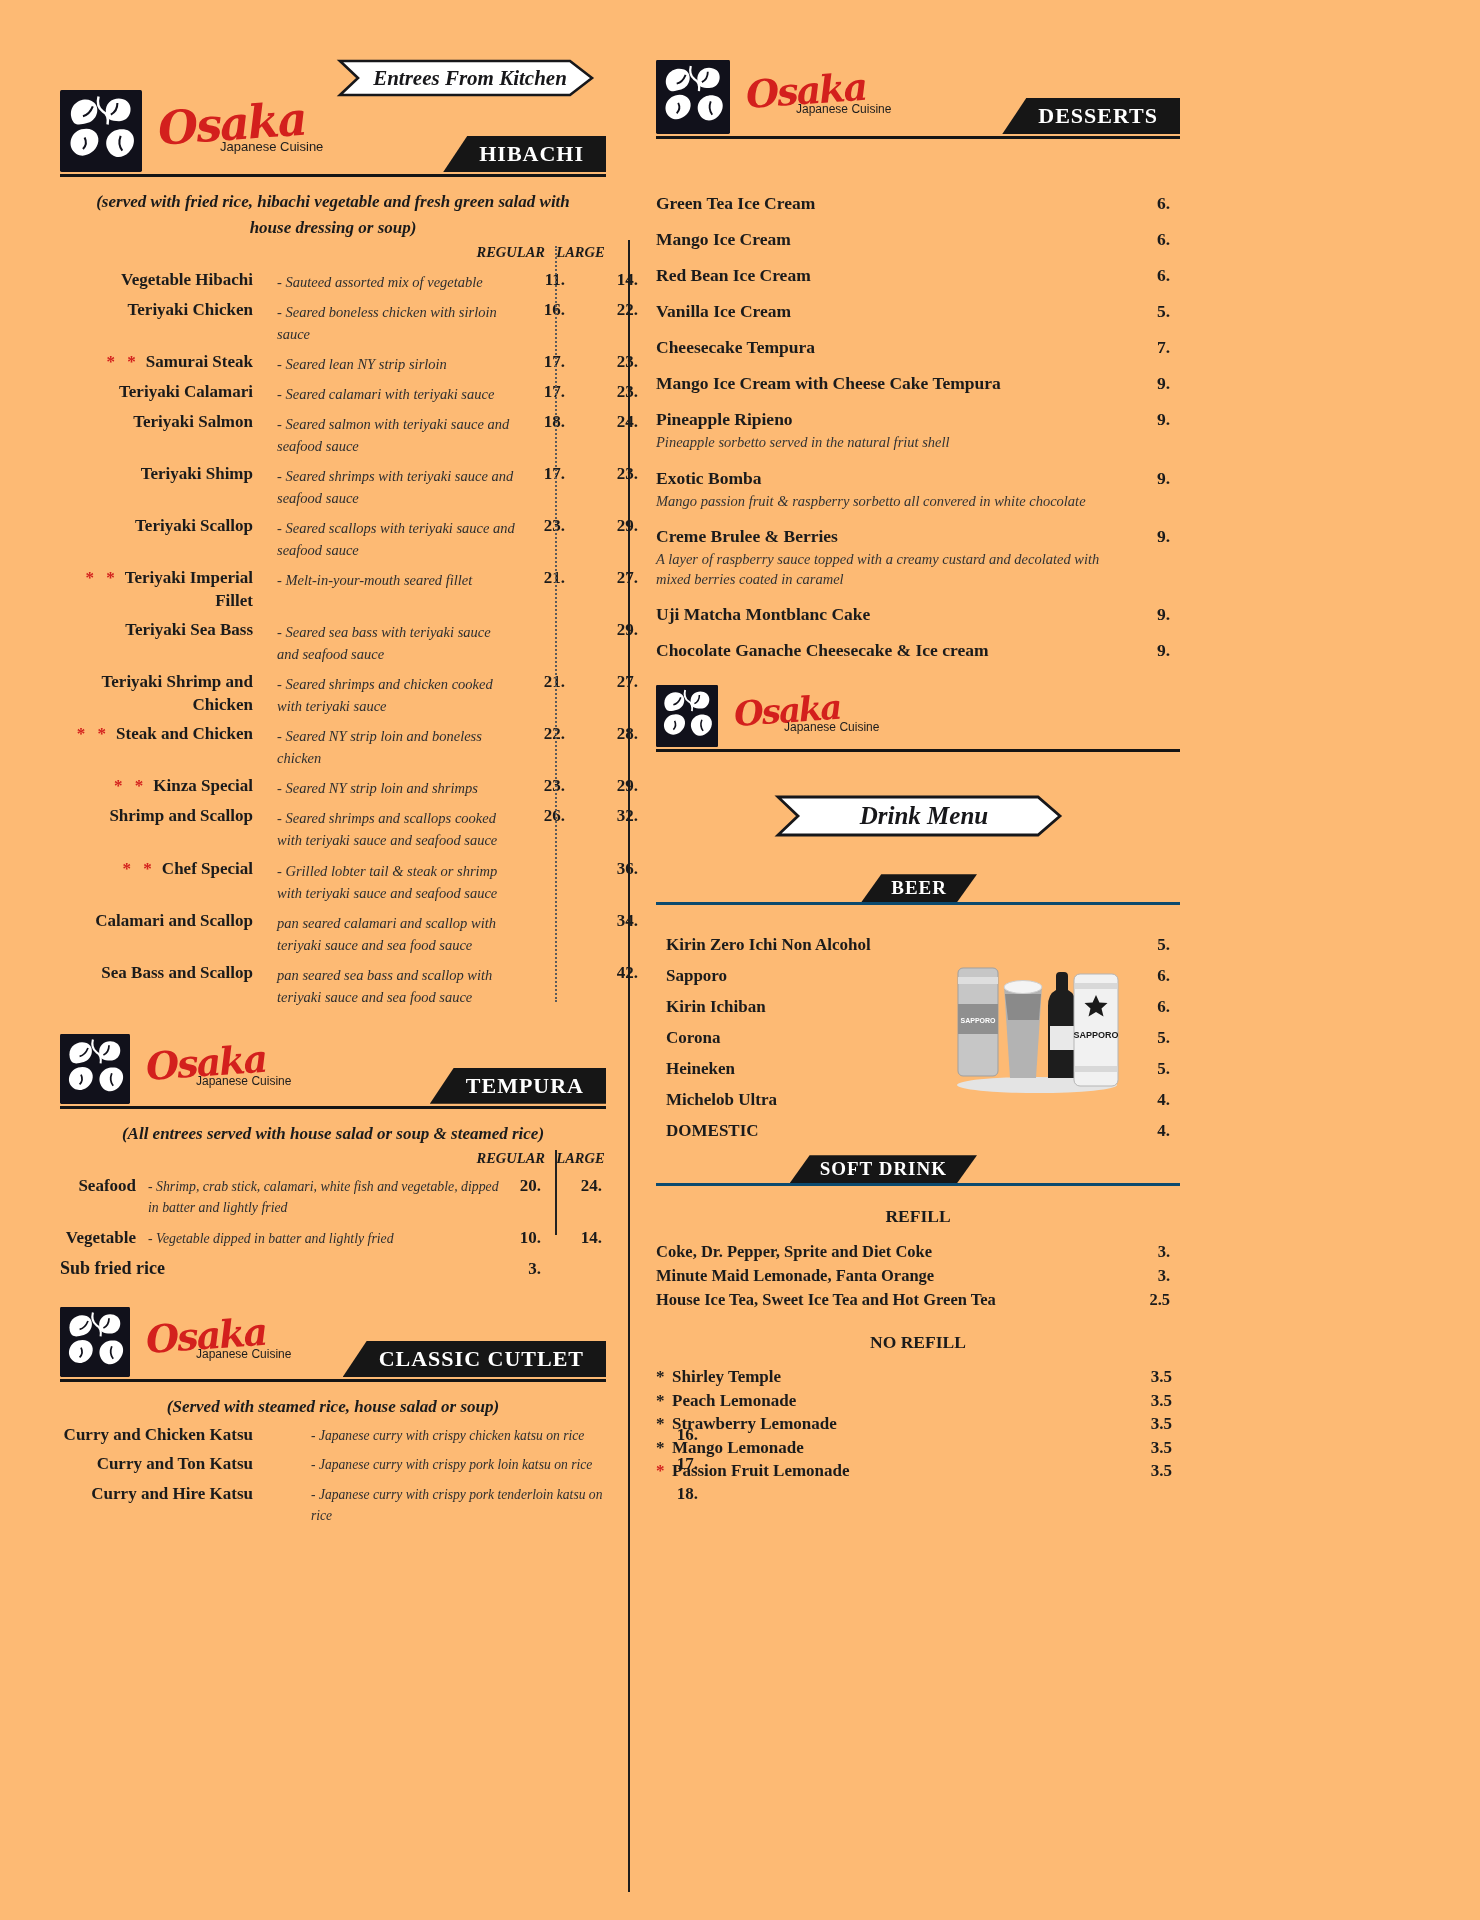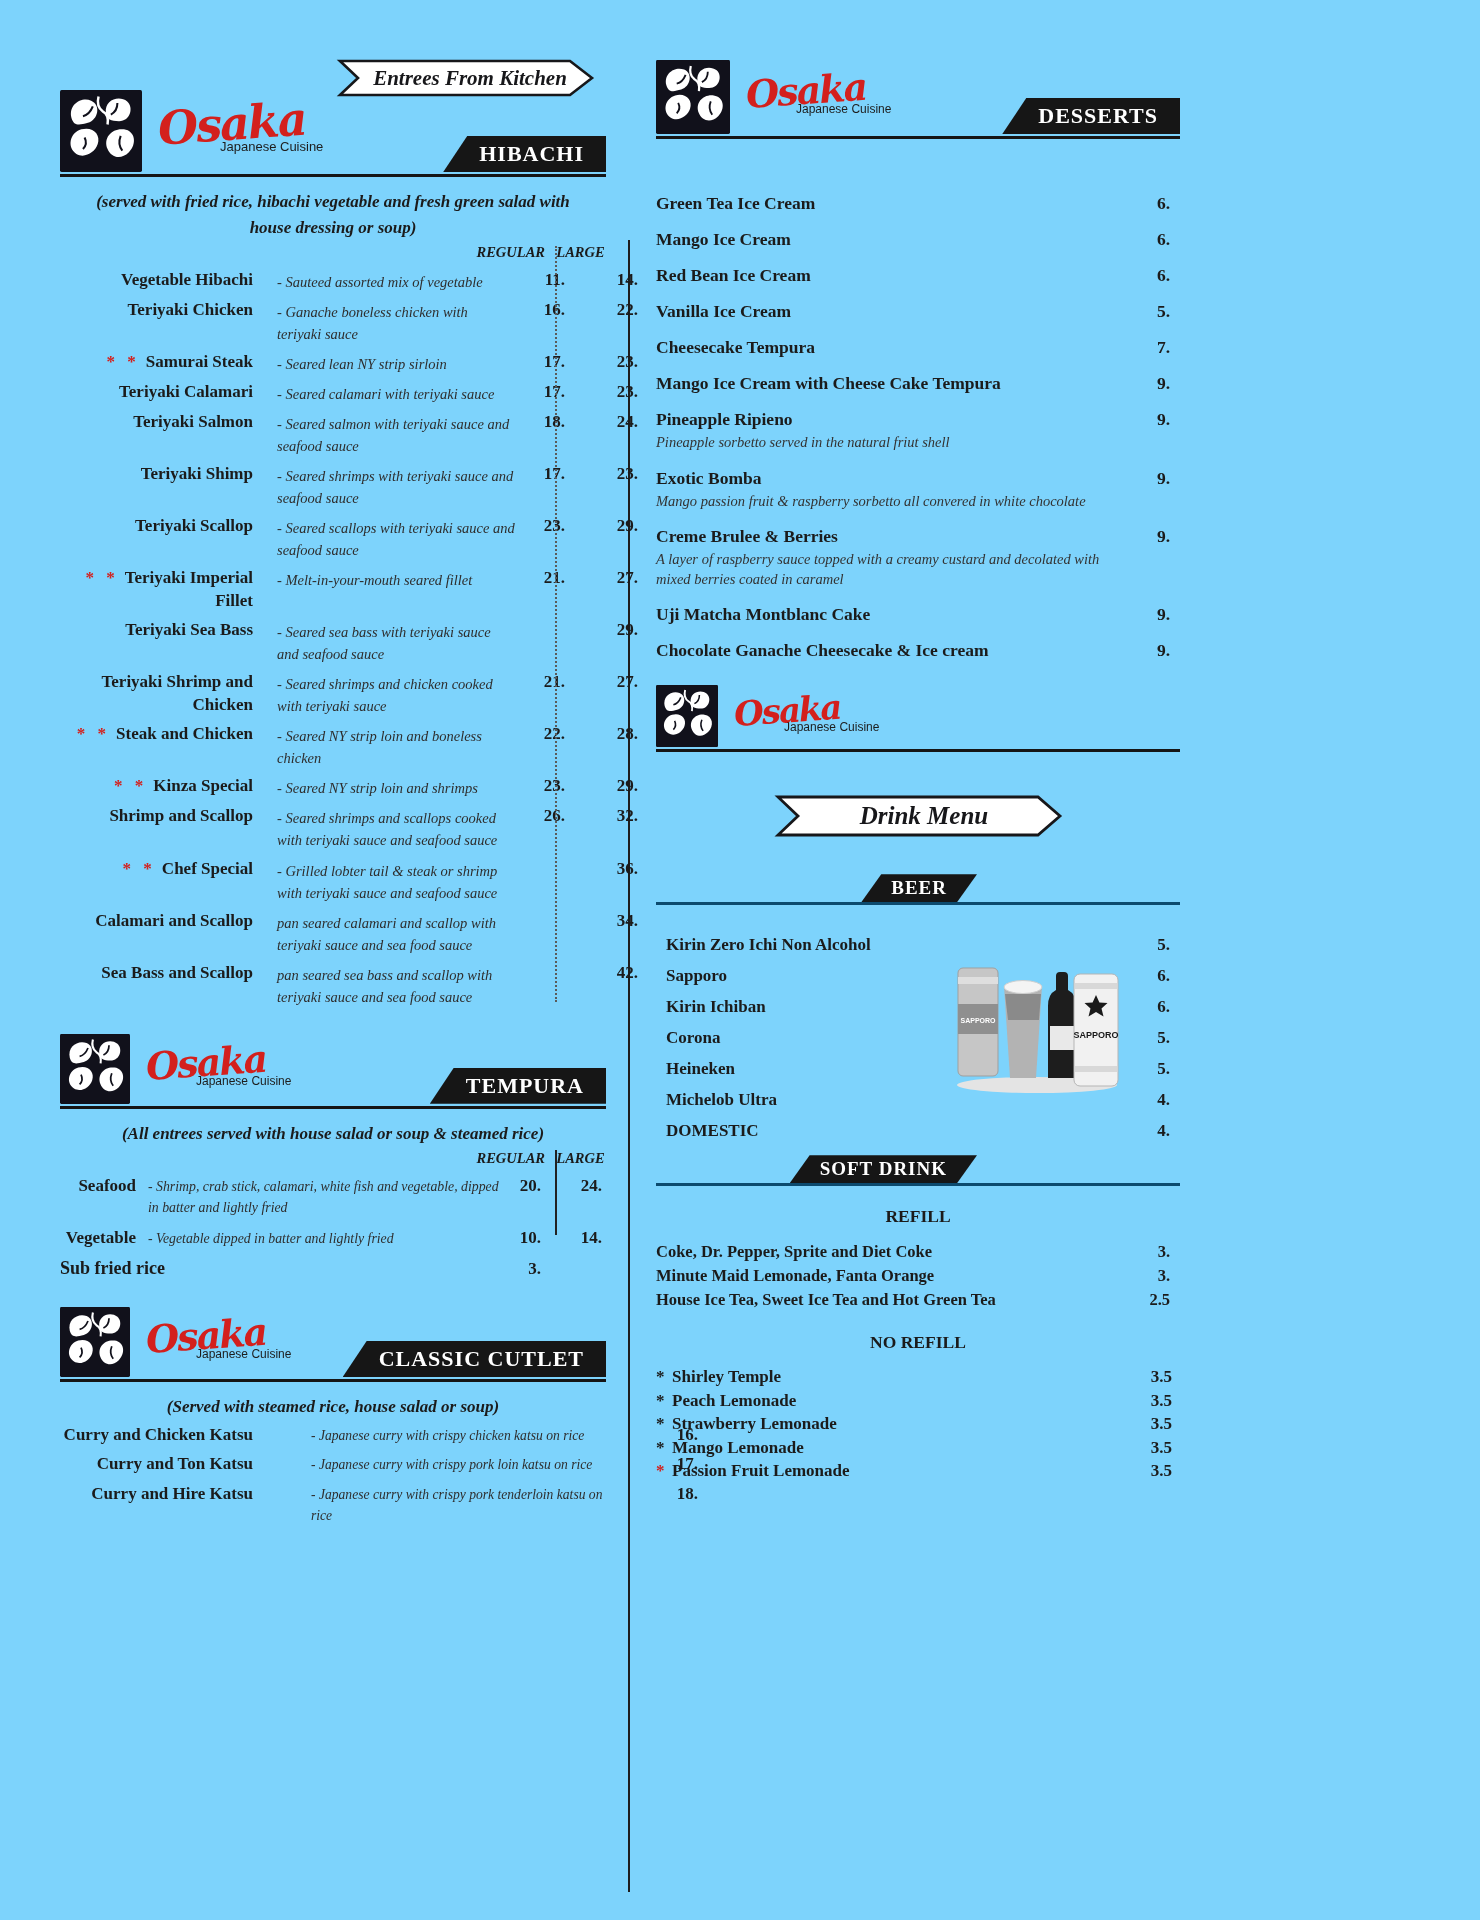--- a/index.html
+++ b/index.html
@@ -1,16 +1,16 @@
 <!DOCTYPE html>
 <html><head>
 <meta charset="utf-8">
 <style>
   html,body{margin:0;padding:0;background:#e8e8e8;}
-  .page{position:relative;width:1480px;height:1920px;background:#7dd3fc;overflow:hidden;
+  .page{position:relative;width:1480px;height:1920px;background:#fdba74;overflow:hidden;
         font-family:"Liberation Serif","DejaVu Serif",serif;color:#1b1b1b;}
   .divider{position:absolute;left:628px;top:240px;width:2px;height:1652px;background:#1d1d1d;}
 
   .col-left{position:absolute;left:60px;top:58px;width:546px;}
   .col-right{position:absolute;left:656px;top:60px;width:524px;}
 
   
   .banner-wrap{display:flex;justify-content:flex-end;padding-right:8px;}
   .banner-wrap.center{justify-content:center;padding-right:0;}
   .ribbon-text{font-style:italic;font-weight:bold;fill:#17171a;}
@@ -138,21 +138,21 @@
 
           <div class="h-row">
             <div class="c-name"><span class="stars"></span><span>Vegetable Hibachi</span></div>
             <div class="c-desc">- Sauteed assorted mix of vegetable</div>
             <div class="c-reg">11.</div>
             <div class="c-lg">14.</div>
           </div>
 
           <div class="h-row">
             <div class="c-name"><span class="stars"></span><span>Teriyaki Chicken</span></div>
-            <div class="c-desc">- Ganache boneless chicken with teriyaki sauce</div>
+            <div class="c-desc">- Seared boneless chicken with sirloin sauce</div>
             <div class="c-reg">16.</div>
             <div class="c-lg">22.</div>
           </div>
 
           <div class="h-row">
             <div class="c-name"><span class="stars">* *</span><span>Samurai Steak</span></div>
             <div class="c-desc">- Seared lean NY strip sirloin</div>
             <div class="c-reg">17.</div>
             <div class="c-lg">23.</div>
           </div>

